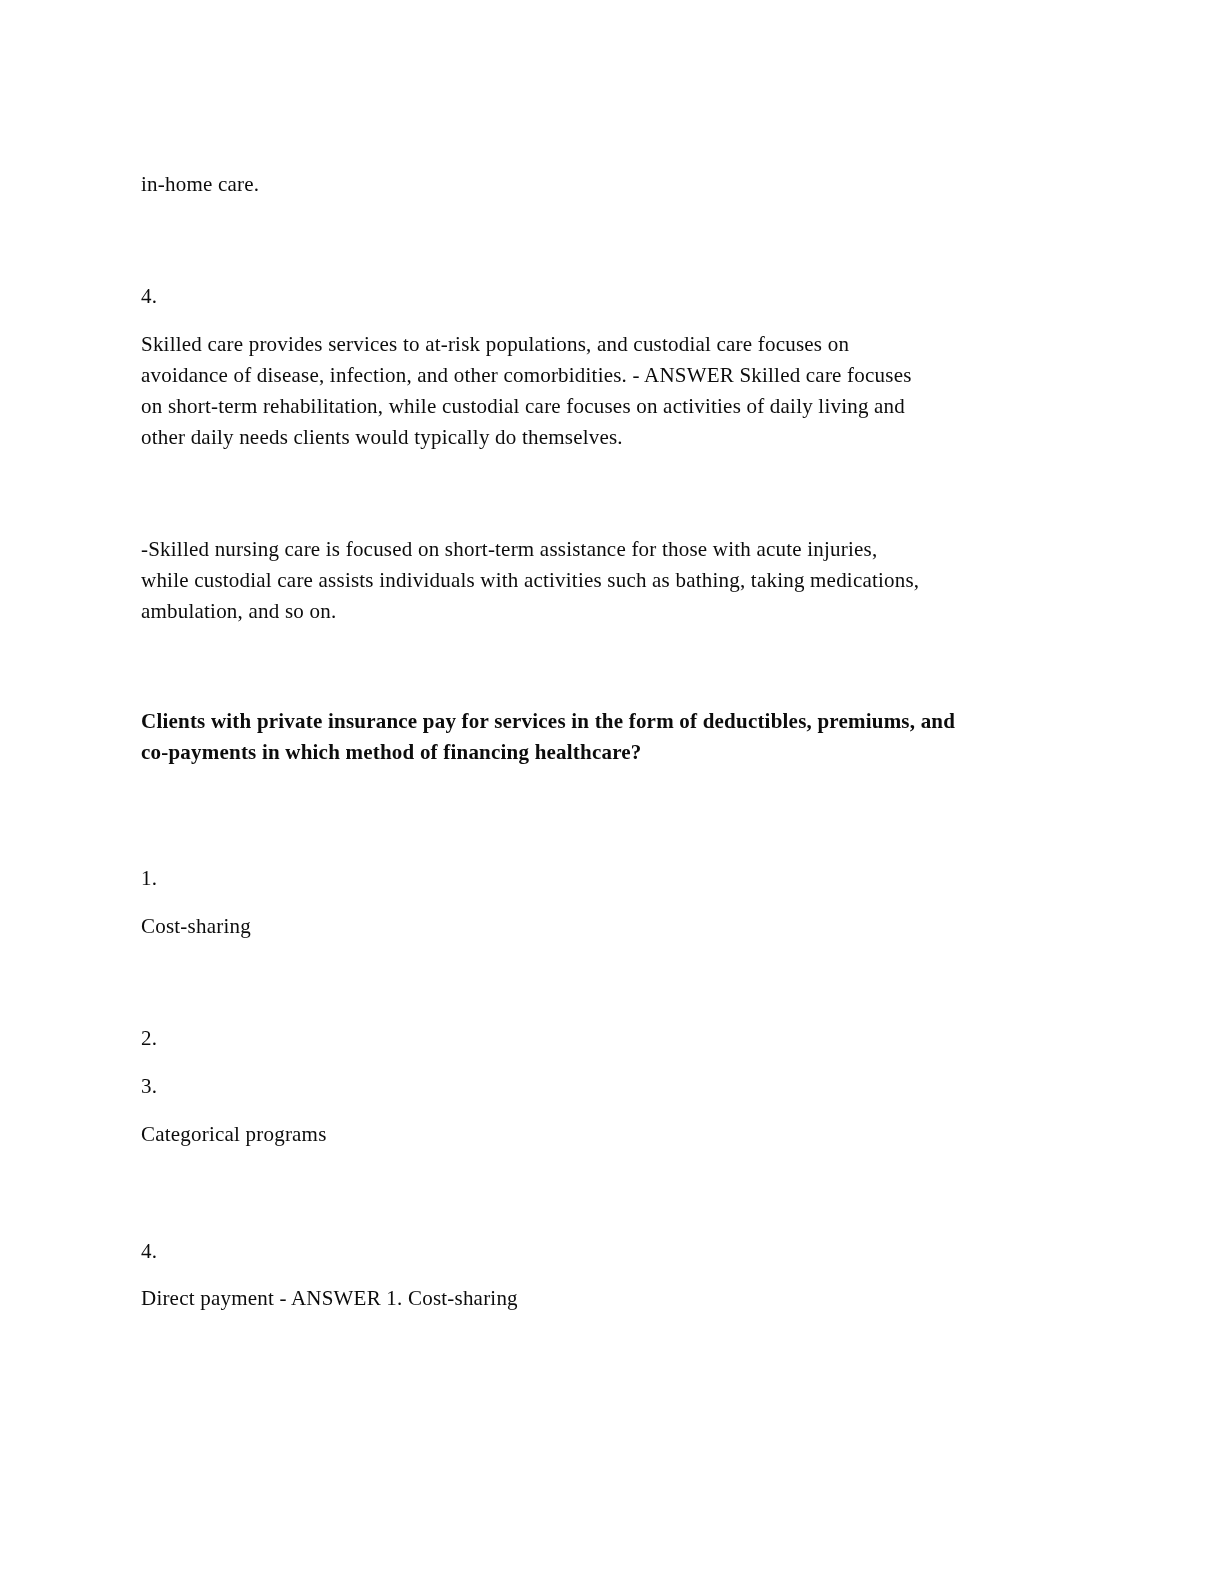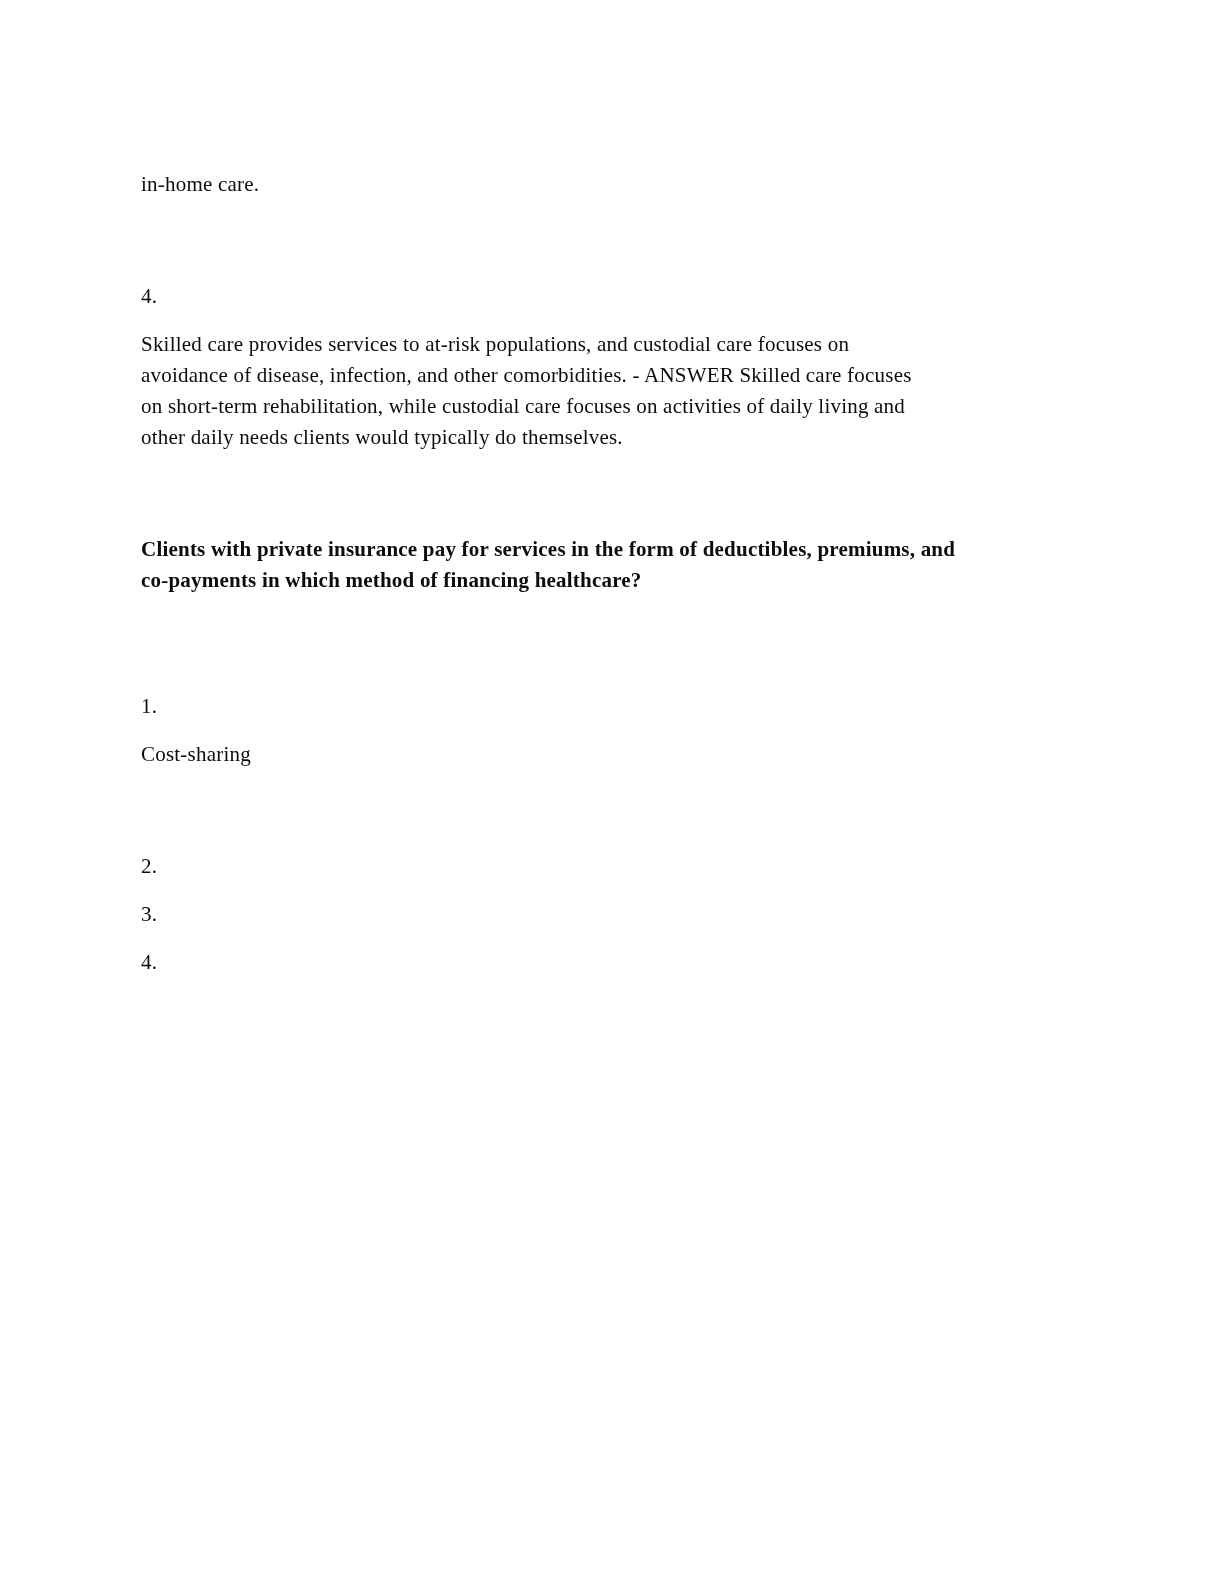--- a/index.html
+++ b/index.html
@@ -42,20 +42,25 @@
 </head>
 <body>
 
 <div class="page">
   <p class="para mb-81">in-home care.</p>
   <p class="para mb-17">4.</p>
   <p class="para mb-81">Skilled care provides services to at-risk populations, and custodial care focuses on
 avoidance of disease, infection, and other comorbidities. - ANSWER Skilled care focuses
 on short-term rehabilitation, while custodial care focuses on activities of daily living and
 other daily needs clients would typically do themselves.</p>
+  <p class="para mb-79">-Skilled nursing care is focused on short-term assistance for those with acute injuries,
+while custodial care assists individuals with activities such as bathing, taking medications,
+ambulation, and so on.</p>
   <p class="para mb-95">Clients with private insurance pay for services in the form of deductibles, premiums, and
 co-payments in which method of financing healthcare?</p>
   <p class="para mb-17">1.</p>
   <p class="para mb-81">Cost-sharing</p>
   <p class="para mb-17">2.</p>
   <p class="para mb-17">3.</p>
+  <p class="para mb-86">Categorical programs</p>
   <p class="para mb-16">4.</p>
+  <p class="para">Direct payment - ANSWER 1. Cost-sharing</p>
 </div>
 
 </body></html>

